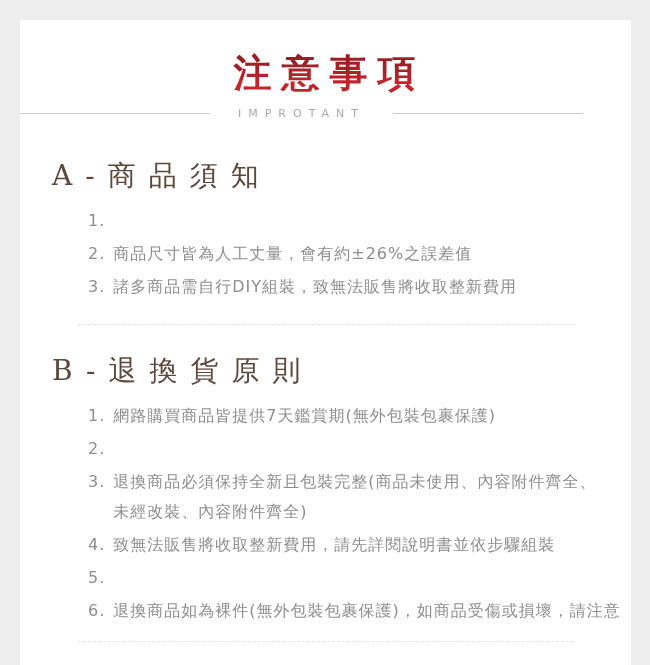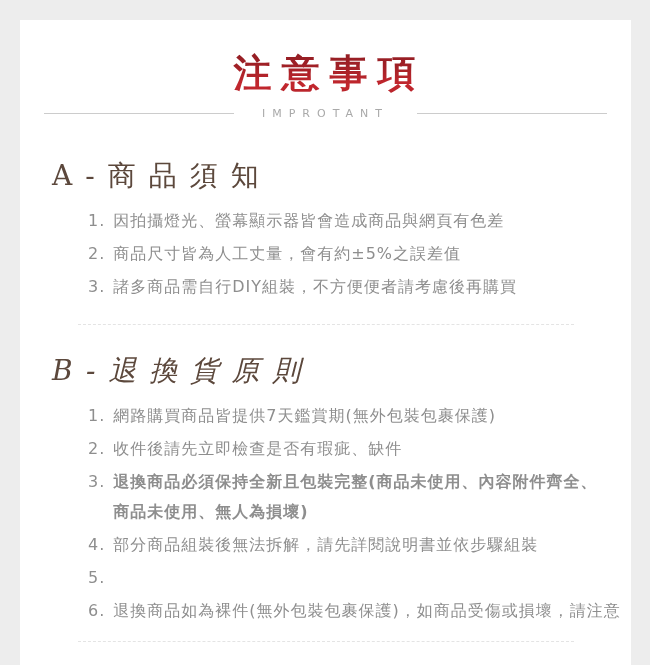--- a/index.html
+++ b/index.html
@@ -32,21 +32,20 @@
     color: #b2232a;
     background: linear-gradient(180deg, #8f1d23 0%, #a02026 35%, #c3272e 78%, #b5242b 100%);
     -webkit-background-clip: text;
     background-clip: text;
     -webkit-text-fill-color: transparent;
   }
   .subtitle-row {
     margin-top: 12px;
     display: flex;
     align-items: center;
-    justify-content: center;
     gap: 28px;
   }
   .subtitle-rule {
     width: 190px;
     height: 0;
     border-top: 1px solid #cccccc;
   }
   .page-subtitle {
     font-size: 11px;
     letter-spacing: 7px;
@@ -58,42 +57,42 @@
     margin: 0 0 0 32px;
     font-family: "DejaVu Serif", "Liberation Serif", serif;
     font-weight: normal;
     font-size: 28px;
     line-height: 32px;
     letter-spacing: 13px;
     color: #5c483c;
     white-space: nowrap;
   }
   .section-a .section-heading { margin-top: 40px; }
-  .section-b .section-heading { margin-top: 30px; font-style: italic; }
+  .section-b .section-heading { margin-top: 30px; }
   .notice-list {
     margin: 14px 0 0 68px;
     padding: 0;
     list-style: none;
   }
   .list-item {
     display: flex;
     align-items: flex-start;
     margin-bottom: 3px;
     font-size: 16px;
     line-height: 30px;
     letter-spacing: 1px;
     color: #8e8e8e;
   }
   .item-number {
     flex: 0 0 auto;
     margin-right: 8px;
     white-space: nowrap;
   }
   .item-text { white-space: nowrap; }
-  .item-text-block .item-line { white-space: nowrap; font-weight: bold; }
+  .item-text-block .item-line { white-space: nowrap; }
   .section-divider {
     width: 496px;
     height: 0;
     border-top: 1px dashed #e4e4e4;
     margin: 0 auto;
   }
   .divider-1 { margin-top: 22px; }
   .divider-2 { margin-top: 15px; }
 </style>
 </head>
@@ -107,56 +106,54 @@
     <div class="subtitle-rule"></div>
     <div class="page-subtitle">IMPROTANT</div>
     <div class="subtitle-rule"></div>
   </div>
 
   <div class="section-a">
     <h2 class="section-heading">A-商品須知</h2>
     <ul class="notice-list">
       <li class="list-item">
         <span class="item-number">1.</span>
-        <span class="item-text">因拍攝燈光、螢幕顯示器皆會造成商品與網頁有色差</span>
       </li>
       <li class="list-item">
         <span class="item-number">2.</span>
-        <span class="item-text">商品尺寸皆為人工丈量，會有約±5%之誤差值</span>
+        <span class="item-text">商品尺寸皆為人工丈量，會有約±26%之誤差值</span>
       </li>
       <li class="list-item">
         <span class="item-number">3.</span>
-        <span class="item-text">諸多商品需自行DIY組裝，不方便便者請考慮後再購買</span>
+        <span class="item-text">諸多商品需自行DIY組裝，致無法販售將收取整新費用</span>
       </li>
     </ul>
   </div>
 
   <div class="section-divider divider-1"></div>
 
   <div class="section-b">
     <h2 class="section-heading">B-退換貨原則</h2>
     <ul class="notice-list">
       <li class="list-item">
         <span class="item-number">1.</span>
         <span class="item-text">網路購買商品皆提供7天鑑賞期(無外包裝包裹保護)</span>
       </li>
       <li class="list-item">
         <span class="item-number">2.</span>
-        <span class="item-text">收件後請先立即檢查是否有瑕疵、缺件</span>
       </li>
       <li class="list-item">
         <span class="item-number">3.</span>
         <span class="item-text-block">
           <span class="item-line" style="display:block">退換商品必須保持全新且包裝完整(商品未使用、內容附件齊全、</span>
-          <span class="item-line" style="display:block">商品未使用、無人為損壞)</span>
+          <span class="item-line" style="display:block">未經改裝、內容附件齊全)</span>
         </span>
       </li>
       <li class="list-item">
         <span class="item-number">4.</span>
-        <span class="item-text">部分商品組裝後無法拆解，請先詳閱說明書並依步驟組裝</span>
+        <span class="item-text">致無法販售將收取整新費用，請先詳閱說明書並依步驟組裝</span>
       </li>
       <li class="list-item">
         <span class="item-number">5.</span>
       </li>
       <li class="list-item">
         <span class="item-number">6.</span>
         <span class="item-text">退換商品如為裸件(無外包裝包裹保護)，如商品受傷或損壞，請注意</span>
       </li>
     </ul>
   </div>

